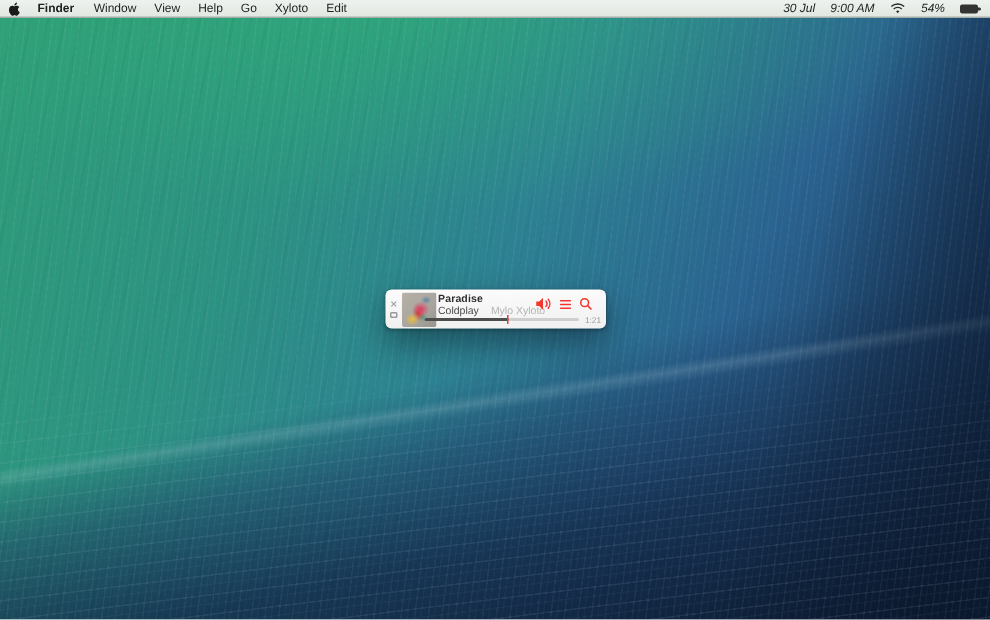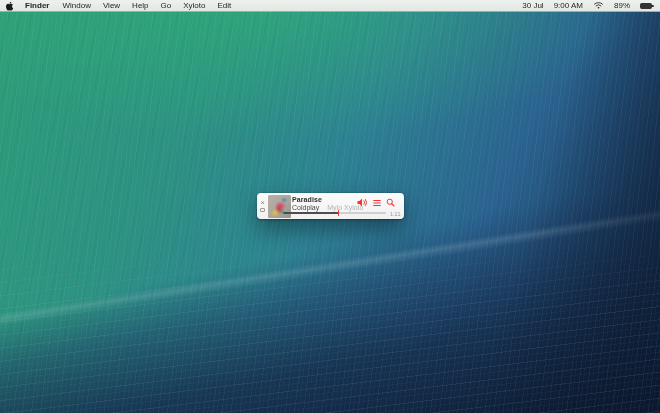--- a/index.html
+++ b/index.html
@@ -39,21 +39,21 @@
     position:absolute;top:0;left:0;right:0;height:11px;
     background:linear-gradient(to bottom,#eef2ee,#e2e7e2);
     border-bottom:1px solid rgba(70,90,80,.45);
     display:flex;align-items:center;
     font-size:8px;color:#1f1f1f;
   }
   .menubar-left{display:flex;align-items:center;height:100%;}
   .apple{width:18px;display:flex;justify-content:center;align-items:center;height:100%;}
   .menu-item{padding:0 6px;height:100%;display:flex;align-items:center;white-space:nowrap;}
   .menu-item.app{font-weight:bold;padding:0 7px;}
-  .menubar-right{margin-left:auto;display:flex;align-items:center;height:100%;}
+  .menubar-right{margin-left:auto;display:flex;align-items:center;height:100%;font-style:italic;}
   .status-item{padding:0 5px;height:100%;display:flex;align-items:center;white-space:nowrap;}
   .battery-body{width:12px;height:6px;border:1px solid #333;border-radius:1.5px;position:relative;background:#333;box-sizing:border-box;}
   .battery-nub{position:absolute;right:-2.5px;top:1px;width:1.5px;height:2.5px;background:#333;border-radius:0 1px 1px 0;}
 
   
   .miniplayer{
     position:absolute;left:257px;top:193px;width:147px;height:26px;
     background:linear-gradient(to bottom,#fbfbfb,#f1f1f1);
     border-radius:4px;
     box-shadow:0 10px 22px rgba(0,0,10,.38), 0 1px 3px rgba(0,0,0,.3), 0 0 0 .5px rgba(0,0,0,.12);
@@ -108,21 +108,21 @@
   </div>
   <div class="menubar-right">
     <div class="status-item">30 Jul</div>
     <div class="status-item">9:00 AM</div>
     <div class="status-item">
       <svg width="11" height="8" viewBox="0 0 22 16">
         <path fill="#2a2a2a" d="M11 13.6l2.2-2.6a3.4 3.4 0 0 0-4.4 0L11 13.6z"></path>
         <path fill="none" stroke="#2a2a2a" stroke-width="1.8" d="M5.6 8.1a7.8 7.8 0 0 1 10.8 0M2.4 4.8a12.4 12.4 0 0 1 17.2 0"></path>
       </svg>
     </div>
-    <div class="status-item">89%</div>
+    <div class="status-item">54%</div>
     <div class="status-item" style="padding-right:8px;">
       <div class="battery-body">
           <div class="battery-nub"></div>
         </div>
     </div>
   </div>
 </div>
 
 <div class="miniplayer">
   <div class="mp-ctrl">

